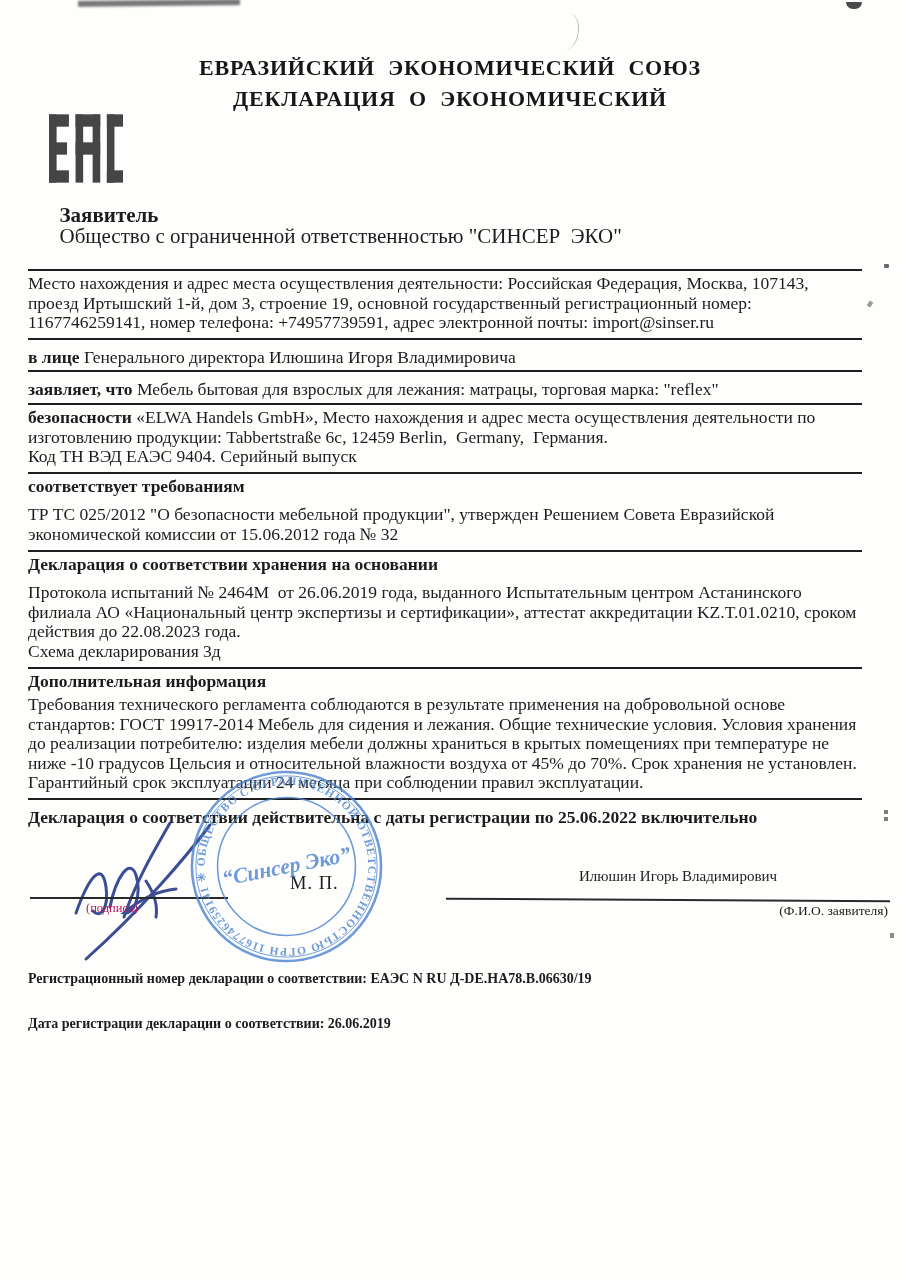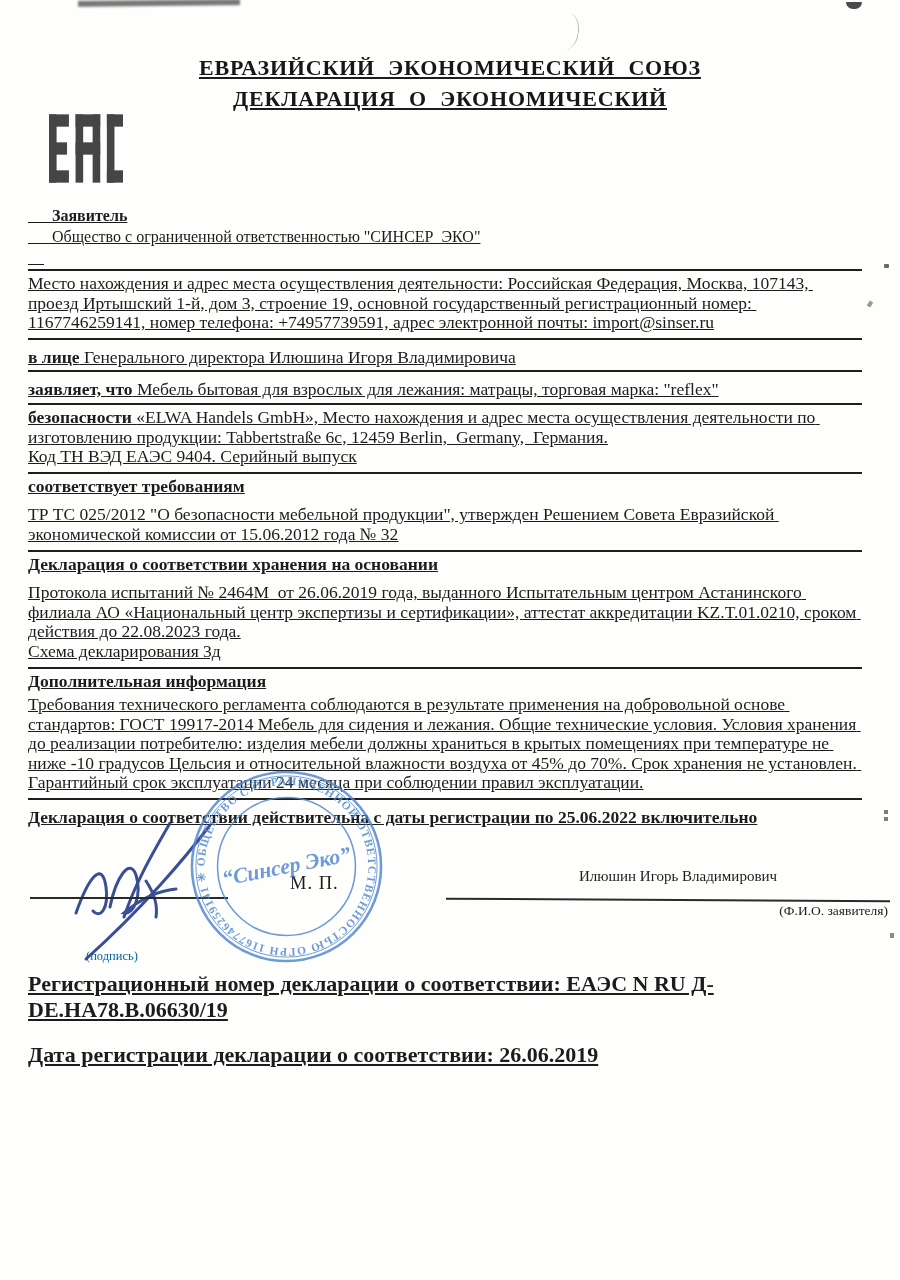--- a/index.html
+++ b/index.html
@@ -1,53 +1,53 @@
 <!DOCTYPE html>
 <html lang="ru"><head>
 <meta charset="utf-8">
 <style>
   html,body{margin:0;padding:0;background:#ffffff;}
   body{width:900px;height:1280px;overflow:hidden;
        font-family:"Liberation Serif","DejaVu Serif",serif;color:#1c1c1c;}
-  .page{position:relative;width:900px;height:1280px;background:#fefefd;text-decoration:underline;}
+  .page{position:relative;width:900px;height:1280px;background:#fefefd;}
 
   
   .titles{padding-top:52px;text-align:center;line-height:31px;}
   .title{font-weight:700;font-size:22px;letter-spacing:.8px;word-spacing:7px;color:#171717;}
   .eac{position:absolute;left:49px;top:113px;width:74px;height:71px;}
 
   .content{padding:0 38px 0 28px;}
-  .applicant-line{margin-top:70px;font-size:16px;line-height:21px;white-space:pre-wrap;}
+  .applicant-line{margin-top:70px;font-size:21px;line-height:21px;white-space:pre-wrap;}
 
   
   .row{border-top:2.4px solid #1e1e1e;padding:3px 0 5px;font-size:17.5px;line-height:19.6px;}
   .row.tight{padding:8px 0 3px;}
   .lbl{font-weight:700;}
   .val,.para{white-space:pre-wrap;}
   .para{display:block;}
   .head{font-weight:700;display:block;}
   .gap-top{margin-top:9px;}
   .bold-line{font-weight:700;}
 
   
   .sigzone{position:relative;height:122px;margin-top:2px;}
   .sig-svg{position:absolute;left:30px;top:-12px;width:205px;height:145px;}
   .sig-line{position:absolute;left:2px;top:64px;width:198px;border-bottom:2.2px solid #2a2a2a;}
-  .sig-caption{position:absolute;left:58px;top:68px;font-size:12.5px;color:#0369a1;margin-top:48px;}
+  .sig-caption{position:absolute;left:58px;top:68px;font-size:12.5px;color:#be185d;}
   .mp{position:absolute;left:262px;top:40px;font-size:18.5px;letter-spacing:1px;}
   .fio-name{position:absolute;left:440px;top:35px;width:420px;text-align:center;font-size:15px;}
   .fio-line{position:absolute;left:418px;top:66px;width:444px;border-bottom:2.2px solid #2a2a2a;transform:rotate(.35deg);}
   .fio-caption{position:absolute;left:440px;top:70px;width:420px;text-align:right;font-size:13.5px;}
 
   .stamp{position:absolute;left:188px;top:768px;width:197px;height:197px;opacity:.82;z-index:3;}
 
   
-  .footer-line{font-weight:700;font-size:22px;margin-top:0;white-space:pre-wrap;}
+  .footer-line{font-weight:700;font-size:14px;margin-top:0;white-space:pre-wrap;}
   .fl1{margin-top:16px;}
-  .fl2{margin-top:19px;}
+  .fl2{margin-top:29px;}
 
   
   .art{position:absolute;pointer-events:none;}
   .art-topsmudge{left:78px;top:0;width:162px;height:6px;background:#4c4c4c;filter:blur(1.2px);transform:rotate(-.6deg);opacity:.75;}
   .art-tick{left:846px;top:2px;width:16px;height:7px;background:#2c2c2c;border-radius:0 0 8px 8px;opacity:.85;}
   .art-paren{left:556px;top:13px;width:22px;height:36px;border-right:1.6px solid #b9b6b2;border-radius:50%;transform:rotate(6deg);}
   .art-dot1{left:884px;top:264px;width:5px;height:4px;background:#6a6a6a;border-radius:1px;}
   .art-dash1{left:868px;top:301px;width:4px;height:6px;background:#9a9a9a;transform:rotate(30deg);}
   .art-colon{left:884px;top:810px;width:4px;height:4px;background:#7d7d7d;box-shadow:0 7px 0 #7d7d7d;}
   .art-dot2{left:890px;top:933px;width:4px;height:5px;background:#8a8a8a;}

